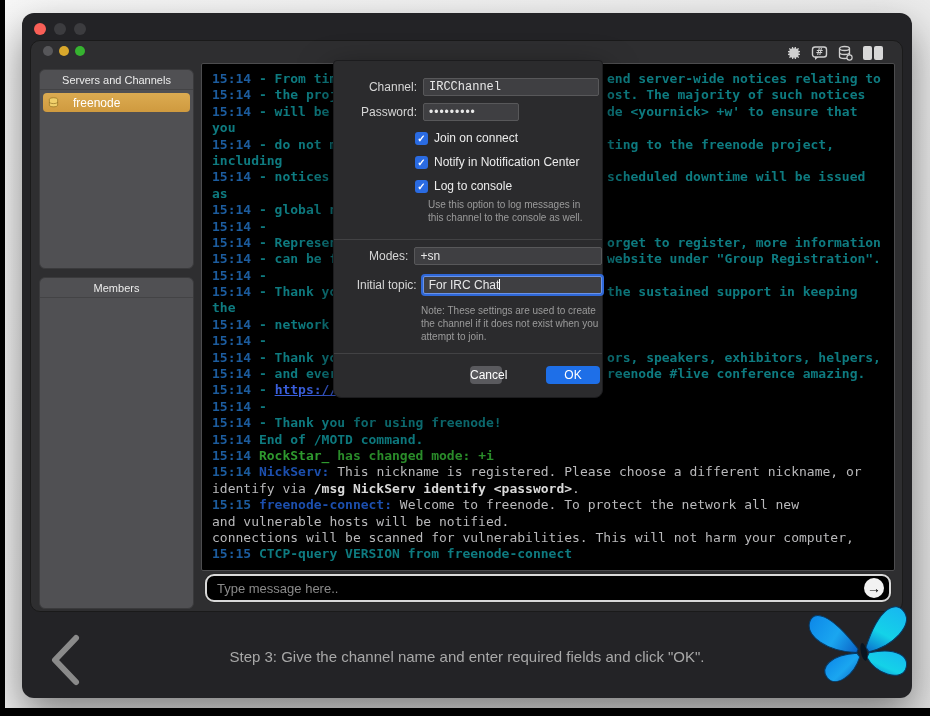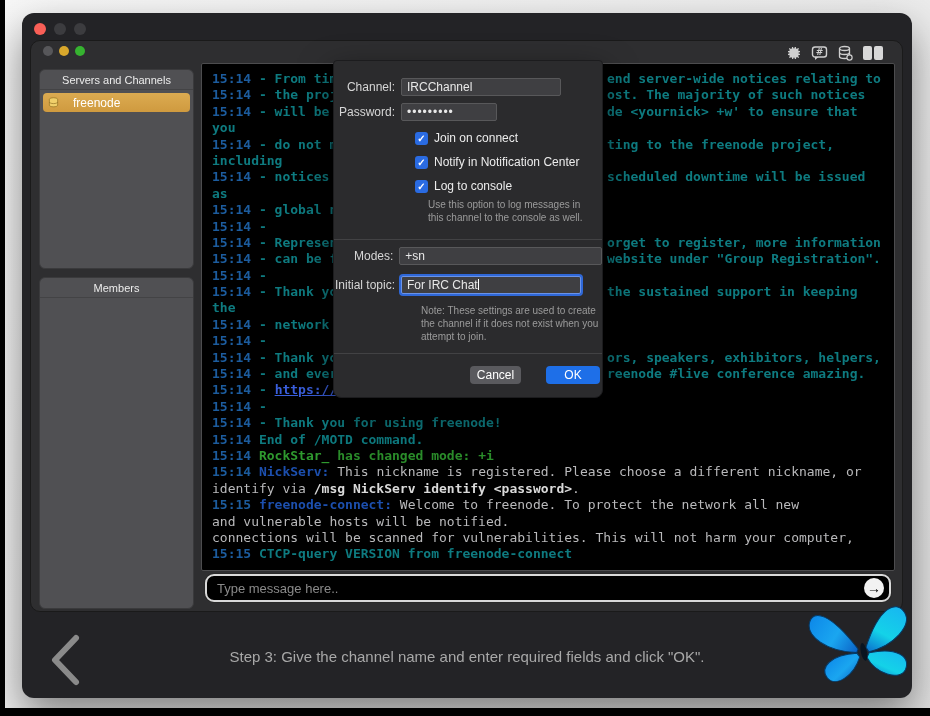--- a/index.html
+++ b/index.html
@@ -44,34 +44,34 @@
   .c-lk { color:#3a5fdd; text-decoration:underline; }
 
   
   .msg-input { position:absolute; left:174px; top:533px; width:686px; height:28px; background:#000; border:2px solid #d9d9d9; border-radius:9px; box-shadow:0 0 0 1px #2a2a2a; display:flex; align-items:center; padding:0 5px 0 10px; }
   .msg-placeholder { color:#8a8a8a; font-size:13px; flex:1; }
   .send-btn { width:20px; height:20px; border-radius:50%; background:#f2f2f2; color:#000; font-size:14px; font-weight:bold; line-height:20px; text-align:center; }
 
   
   .dialog { position:absolute; left:333px; top:60px; width:270px; height:338px; background:#2b2b2d; border:1px solid #1c1c1e; border-radius:4px 4px 8px 8px; box-shadow:0 14px 34px rgba(0,0,0,.65); z-index:20; font-size:12px; color:#d6d6d6; }
   .drow { position:absolute; left:0; width:100%; display:flex; }
-  .dlabel { width:67px; text-align:right; padding-right:6px; line-height:18px; color:#d6d6d6; }
+  .dlabel { width:89px; text-align:right; padding-right:6px; line-height:18px; color:#d6d6d6; }
   .dfield { height:18px; background:#3f3f42; border:1px solid #58585a; border-radius:2px; color:#e8e8e8; padding:0 5px; line-height:16px; font-size:12px; }
-  .f-channel { width:160px; } .f-password { width:96px; letter-spacing:1px; }
+  .f-channel { width:176px;font-family:Liberation Mono, monospace; } .f-password { width:96px; letter-spacing:1px; }
   .f-modes { width:208px; }
   .f-topic { width:180px; border-color:#6a93e8; box-shadow:0 0 0 2px #2f68d8; }
   .caret { display:inline-block; width:1px; height:11px; background:#fff; vertical-align:-1px; }
   .cbrow { position:absolute; left:81px; display:flex; align-items:center; gap:6px; }
   .cbox { width:13px; height:13px; border-radius:3px; background:#2a6be2; color:#fff; font-size:10px; line-height:13px; text-align:center; font-weight:bold; }
   .cblabel { color:#ececec; font-size:12px; }
   .help-text { position:absolute; left:94px; width:168px; color:#9b9b9b; font-size:10px; line-height:13px; }
   .note-text { position:absolute; left:81px; width:178px; color:#9b9b9b; font-size:10px; line-height:13px;margin-left:6px; }
   .dsep { position:absolute; left:0; width:100%; height:1px; background:#424244; }
   .dbtn { position:absolute; height:18px; border-radius:4px; color:#fff; font-size:12px; line-height:18px; text-align:center; top:305px; }
-  .btn-cancel { left:136px; width:51px; background:#5a5a5e; }
+  .btn-cancel { left:136px; width:32px; background:#5a5a5e; }
   .btn-ok { left:212px; width:54px; background:#1e6fe8; }
 
   
   .back-chevron { position:absolute; left:24px; top:620px; }
   .step-text { position:absolute; left:0; top:635px; width:100%; text-align:center; color:#a8a8a8; font-size:15px; }
 
   .butterfly { position:absolute; left:808px; top:596px; z-index:60; }
 </style>
 </head>
 <body>

